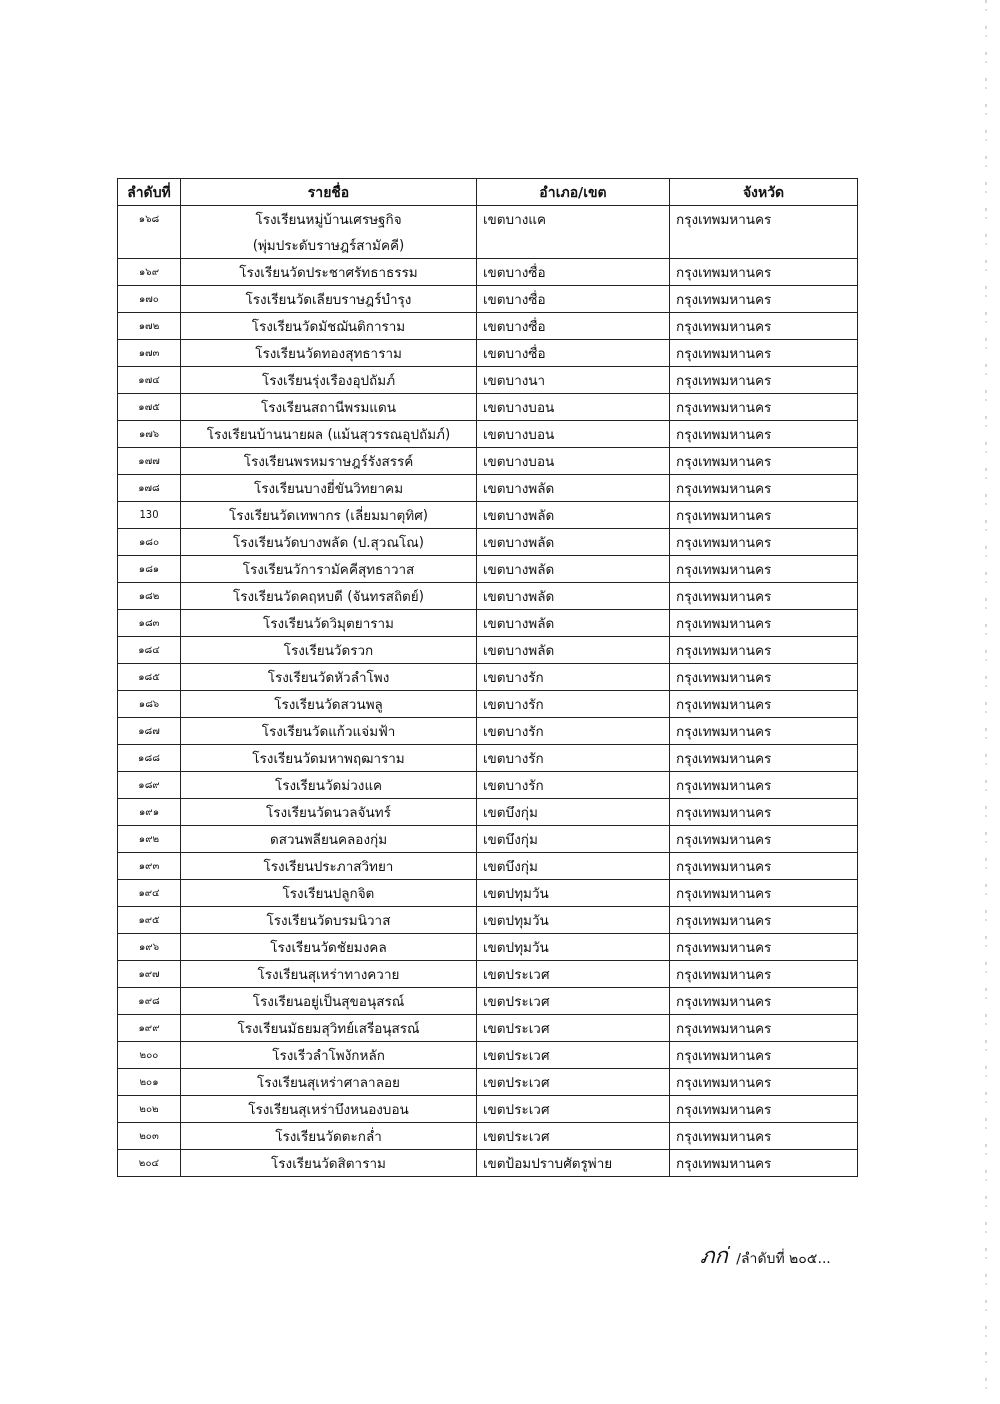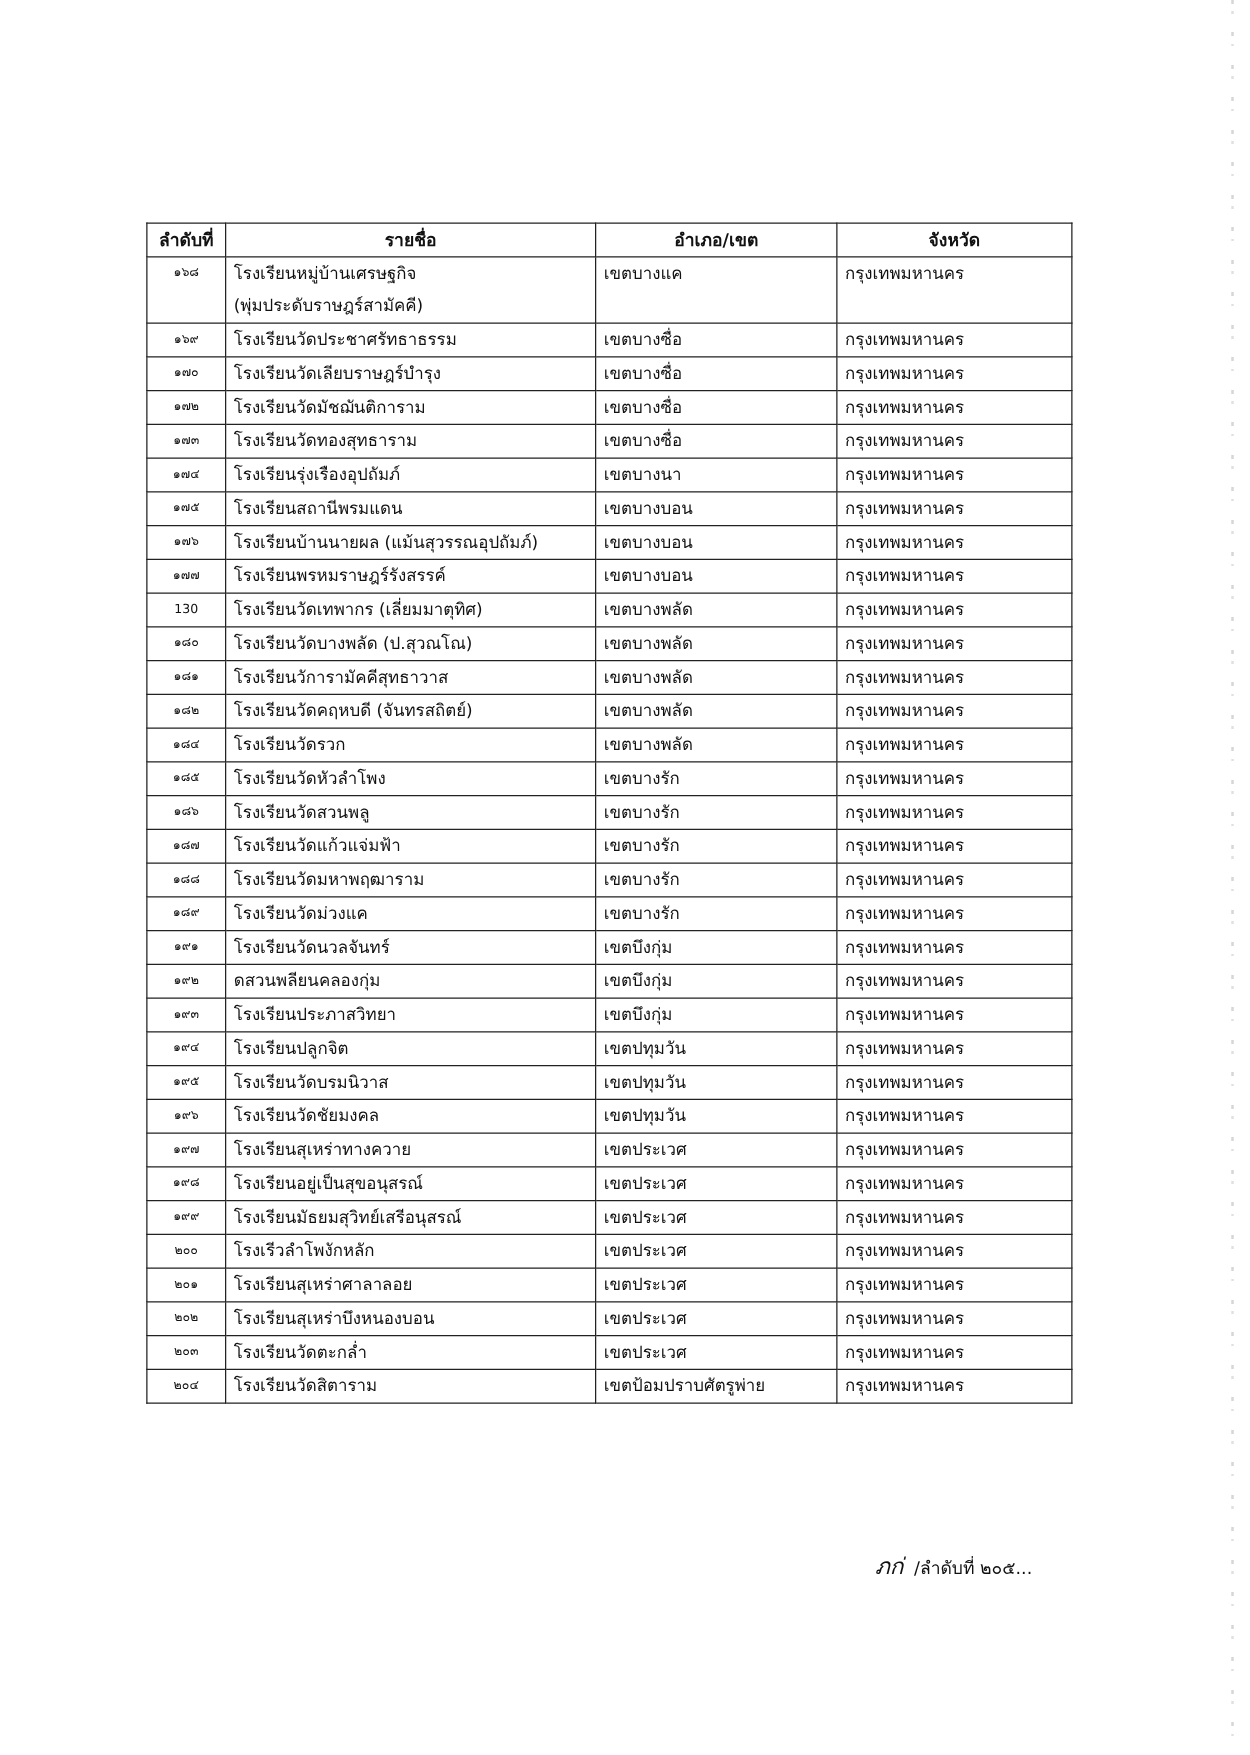--- a/index.html
+++ b/index.html
@@ -8,25 +8,25 @@
   .page { position: absolute; left: 0; top: 0; width: 1000px; height: 1099px; }
   .scan-edge { position: absolute; left: 985px; top: 0; width: 2px; height: 1404px;
                background-image: repeating-linear-gradient(to bottom, #bbb 0 3px, transparent 3px 9px, #ccc 9px 11px, transparent 11px 26px);
                opacity: 0.6; }
   table.list { position: absolute; left: 117px; top: 178px; width: 740px;
                border-collapse: collapse; table-layout: fixed; font-size: 13.5px; }
   table.list th, table.list td { border: 1px solid #222; padding: 0 6px; vertical-align: top; }
   table.list th { height: 26px; font-weight: bold; font-size: 14px; text-align: center; vertical-align: middle; }
   table.list td { height: 26px; line-height: 26px; }
   td.num { text-align: center; font-size: 10px; }
-  td.name { text-align: left; }
+  td.name { text-align: center; }
   td.name .l2 { display: block; }
   col.c1 { width: 63px; } col.c2 { width: 296px; } col.c3 { width: 193px; } col.c4 { width: 188px; }
   .footer-note { position: absolute; left: 700px; top: 1238px; font-size: 14px; }
-  .footer-note .initials { font-family: "DejaVu Serif", serif; font-style: italic; font-size: 18px; margin-right: 4px; }
+  .footer-note .initials { font-family: "DejaVu Serif", serif; font-style: italic; font-size: 22px; margin-right: 4px; }
 </style>
 </head>
 <body>
 
 <div class="page">
   <div class="scan-edge"></div>
 
   <table class="list">
     <colgroup>
         <col class="c1">
@@ -91,40 +91,52 @@
           <td class="">เขตบางบอน</td>
           <td class="">กรุงเทพมหานคร</td>
         </tr>
         <tr>
           <td class="num">๑๗๗</td>
           <td class="name"><span>โรงเรียนพรหมราษฎร์รังสรรค์</span></td>
           <td class="">เขตบางบอน</td>
           <td class="">กรุงเทพมหานคร</td>
         </tr>
         <tr>
+          <td class="num">๑๗๘</td>
+          <td class="name"><span>โรงเรียนบางยี่ขันวิทยาคม</span></td>
+          <td class="">เขตบางพลัด</td>
+          <td class="">กรุงเทพมหานคร</td>
+        </tr>
+        <tr>
           <td class="num">130</td>
           <td class="name"><span>โรงเรียนวัดเทพากร (เลี่ยมมาตุทิศ)</span></td>
           <td class="">เขตบางพลัด</td>
           <td class="">กรุงเทพมหานคร</td>
         </tr>
         <tr>
           <td class="num">๑๘๐</td>
           <td class="name"><span>โรงเรียนวัดบางพลัด (ป.สุวณโณ)</span></td>
           <td class="">เขตบางพลัด</td>
           <td class="">กรุงเทพมหานคร</td>
         </tr>
         <tr>
           <td class="num">๑๘๑</td>
           <td class="name"><span>โรงเรียนวัการามัคคีสุทธาวาส</span></td>
           <td class="">เขตบางพลัด</td>
           <td class="">กรุงเทพมหานคร</td>
         </tr>
         <tr>
           <td class="num">๑๘๒</td>
           <td class="name"><span>โรงเรียนวัดคฤหบดี (จันทรสถิตย์)</span></td>
+          <td class="">เขตบางพลัด</td>
+          <td class="">กรุงเทพมหานคร</td>
+        </tr>
+        <tr>
+          <td class="num">๑๘๓</td>
+          <td class="name"><span>โรงเรียนวัดวิมุตยาราม</span></td>
           <td class="">เขตบางพลัด</td>
           <td class="">กรุงเทพมหานคร</td>
         </tr>
         <tr>
           <td class="num">๑๘๔</td>
           <td class="name"><span>โรงเรียนวัดรวก</span></td>
           <td class="">เขตบางพลัด</td>
           <td class="">กรุงเทพมหานคร</td>
         </tr>
         <tr>

